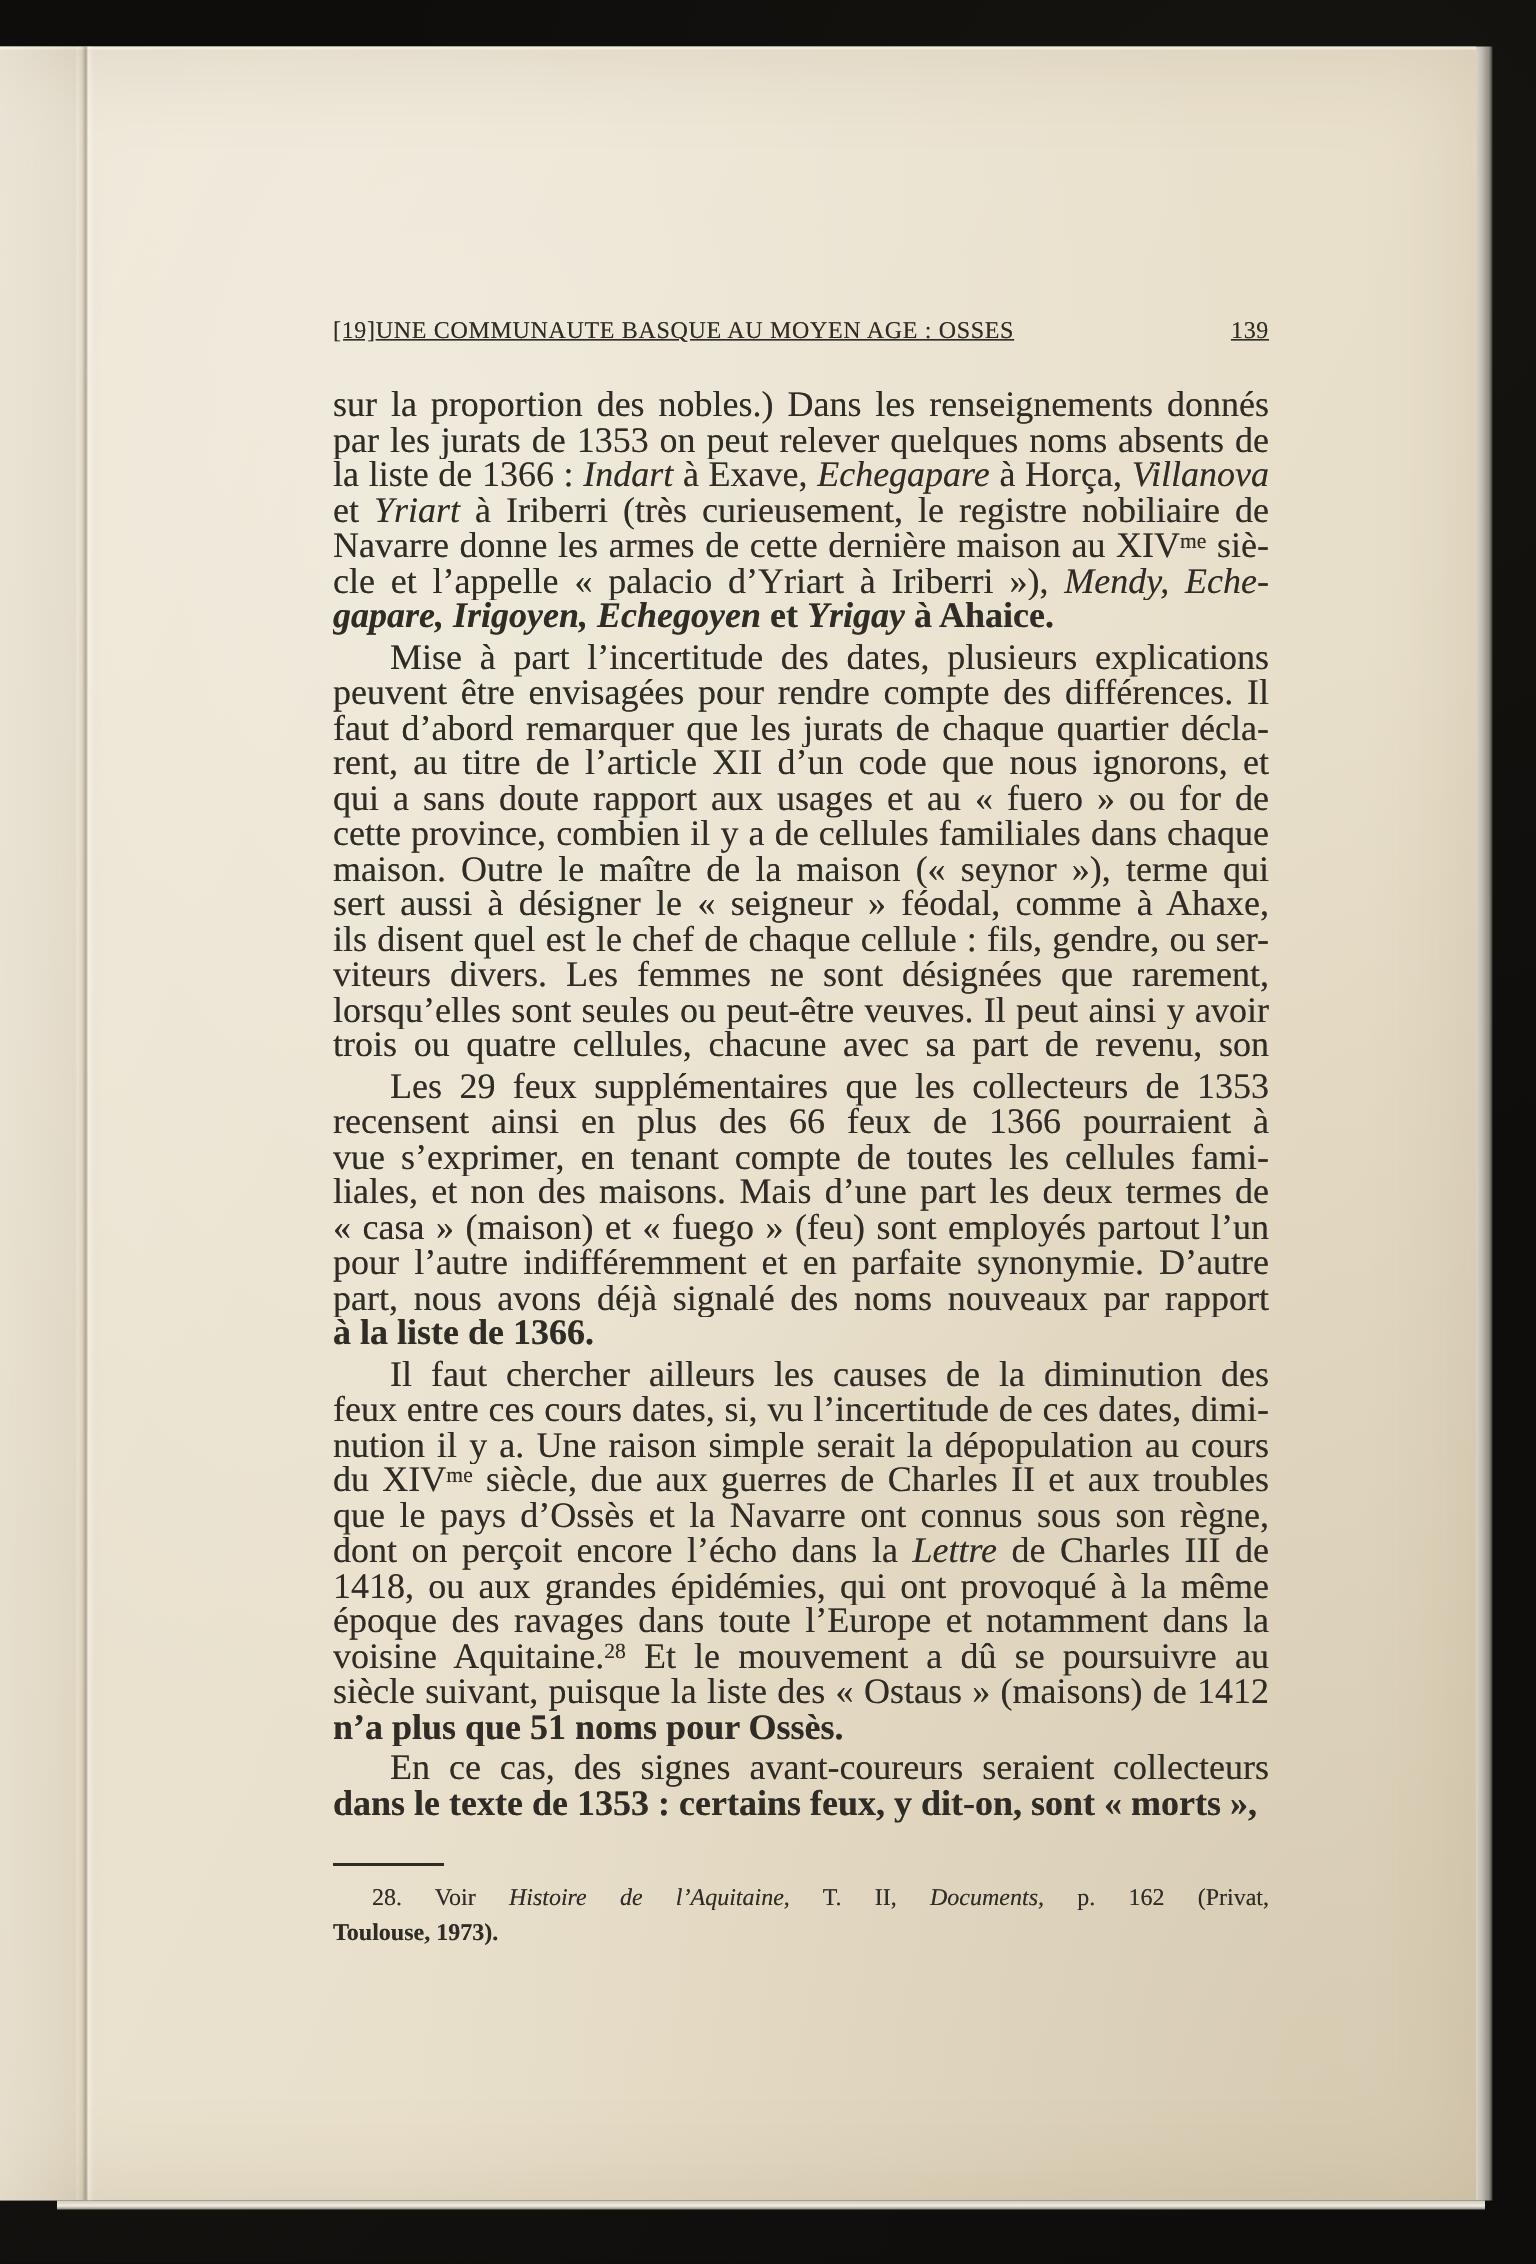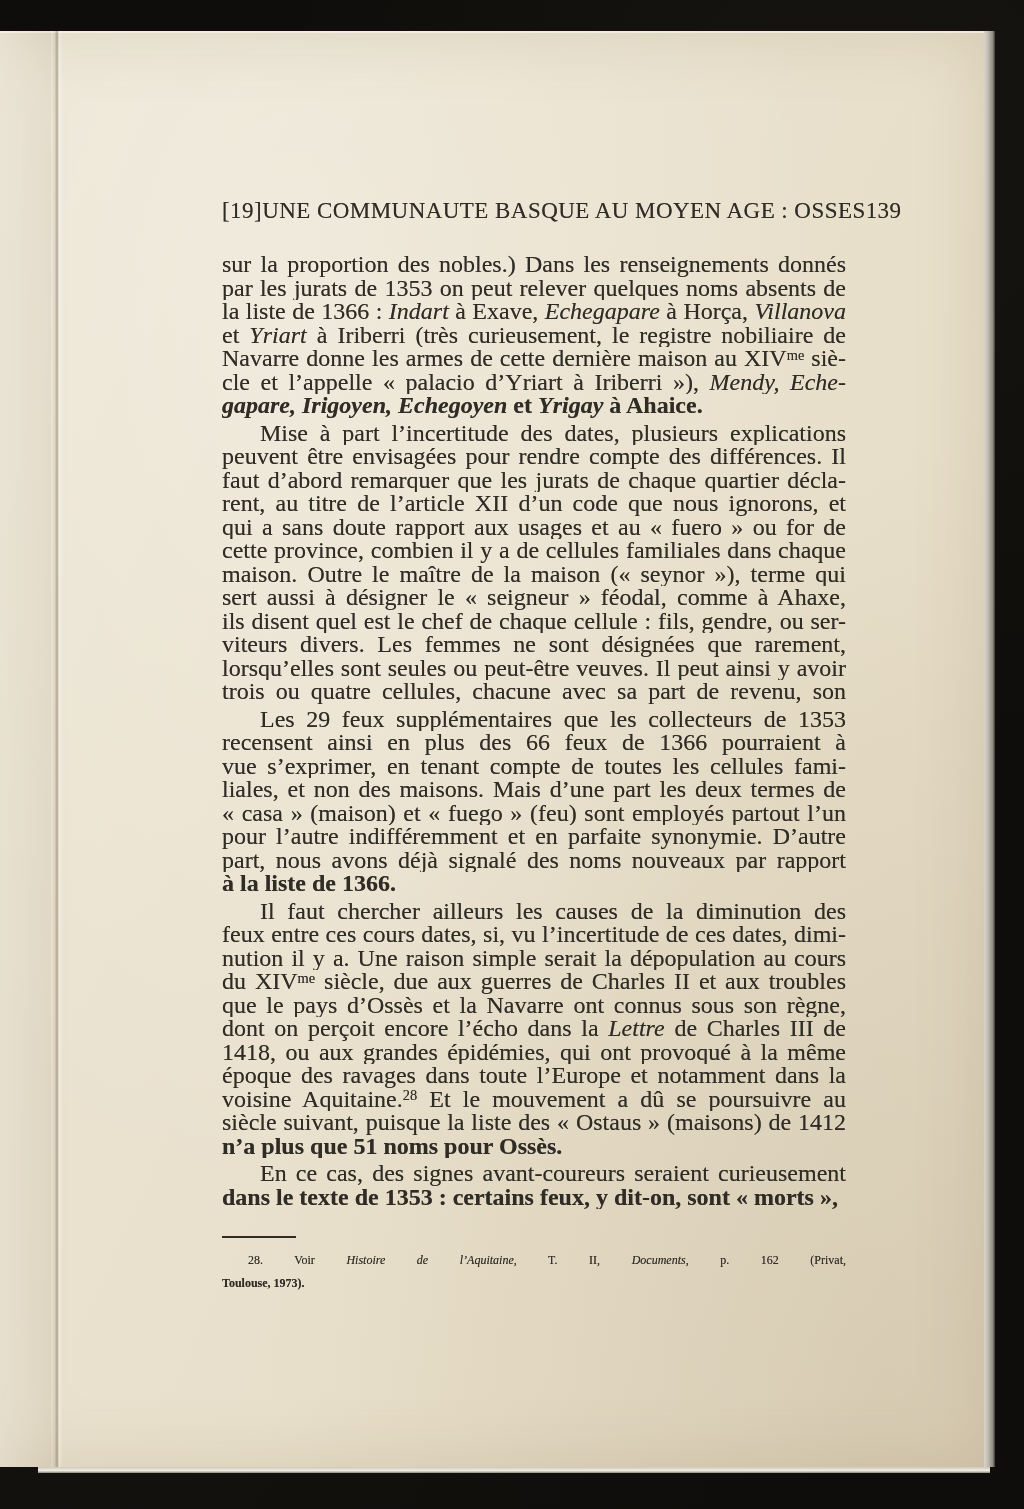--- a/index.html
+++ b/index.html
@@ -48,45 +48,46 @@
     position:absolute;left:38px;top:1467px;width:952px;height:6px;
     background:linear-gradient(180deg,#cdc8bb,#f0ece1 60%,#8a867c 100%);
   }
   .content{
     position:absolute;left:222px;top:167px;width:624px;
     color:#2f2c26;
     text-shadow:0 0 0.35px rgba(47,44,38,0.55);
   }
   .header-row{
     display:flex;align-items:baseline;
-    font-size:23px;letter-spacing:0.45px;
+    font-size:16px;letter-spacing:0.45px;
     white-space:nowrap;
+    text-decoration:underline;
   }
-  .head-title{flex:1;text-align:right;}
+  .head-title{flex:1;text-align:left;margin-top:14px;}
   .page-num{text-align:right;}
   .body-text{
     margin-top:29px;
     font-size:24px;line-height:23.5px;
   }
   .para{margin:0;}
   .para + .para{margin-top:4px;}
   .line{
     text-align:justify;text-align-last:justify;
     height:23.5px;overflow:hidden;
   }
   .line.last{text-align-last:left;font-weight:bold;}
   .para.indent .line:first-child{padding-left:38px;}
   em{font-style:italic;}
   sup{
     font-size:0.6em;line-height:0;
     position:relative;top:-0.45em;vertical-align:baseline;
   }
   .footnote{
     margin-top:27px;
-    font-size:12px;line-height:22.5px;
+    font-size:16px;line-height:22.5px;
   }
   .footnote-rule{
     width:74px;height:0;
     border-top:2px solid #2f2c26;
     margin:0 0 11px 0;
   }
   .footnote .line{height:22.5px;}
   .footnote .fn-lines .line:first-child{padding-left:26px;}
 </style>
 </head>
@@ -147,21 +148,21 @@
           <div class="line"><span>du XIV</span><sup>me</sup><span> siècle, due aux guerres de Charles II et aux troubles</span></div>
           <div class="line"><span>que le pays d’Ossès et la Navarre ont connus sous son règne,</span></div>
           <div class="line"><span>dont on perçoit encore l’écho dans la </span><em>Lettre</em><span> de Charles III de</span></div>
           <div class="line"><span>1418, ou aux grandes épidémies, qui ont provoqué à la même</span></div>
           <div class="line"><span>époque des ravages dans toute l’Europe et notamment dans la</span></div>
           <div class="line"><span>voisine Aquitaine.</span><sup>28</sup><span> Et le mouvement a dû se poursuivre au</span></div>
           <div class="line"><span>siècle suivant, puisque la liste des « Ostaus » (maisons) de 1412</span></div>
           <div class="line last"><span>n’a plus que 51 noms pour Ossès.</span></div>
         </div>
         <div class="para indent">
-          <div class="line"><span>En ce cas, des signes avant-coureurs seraient curieusement</span></div>
+          <div class="line"><span>En ce cas, des signes avant-coureurs seraient collecteurs</span></div>
           <div class="line last"><span>dans le texte de 1353 : certains feux, y dit-on, sont « morts »,</span></div>
         </div>
       </div>
 
     <div class="footnote">
       <div class="footnote-rule"></div>
       <div class="fn-lines">
           <div class="line"><span>28. Voir </span><em>Histoire de l’Aquitaine,</em><span> T. II, </span><em>Documents,</em><span> p. 162 (Privat,</span></div>
           <div class="line last"><span>Toulouse, 1973).</span></div>
         </div>

